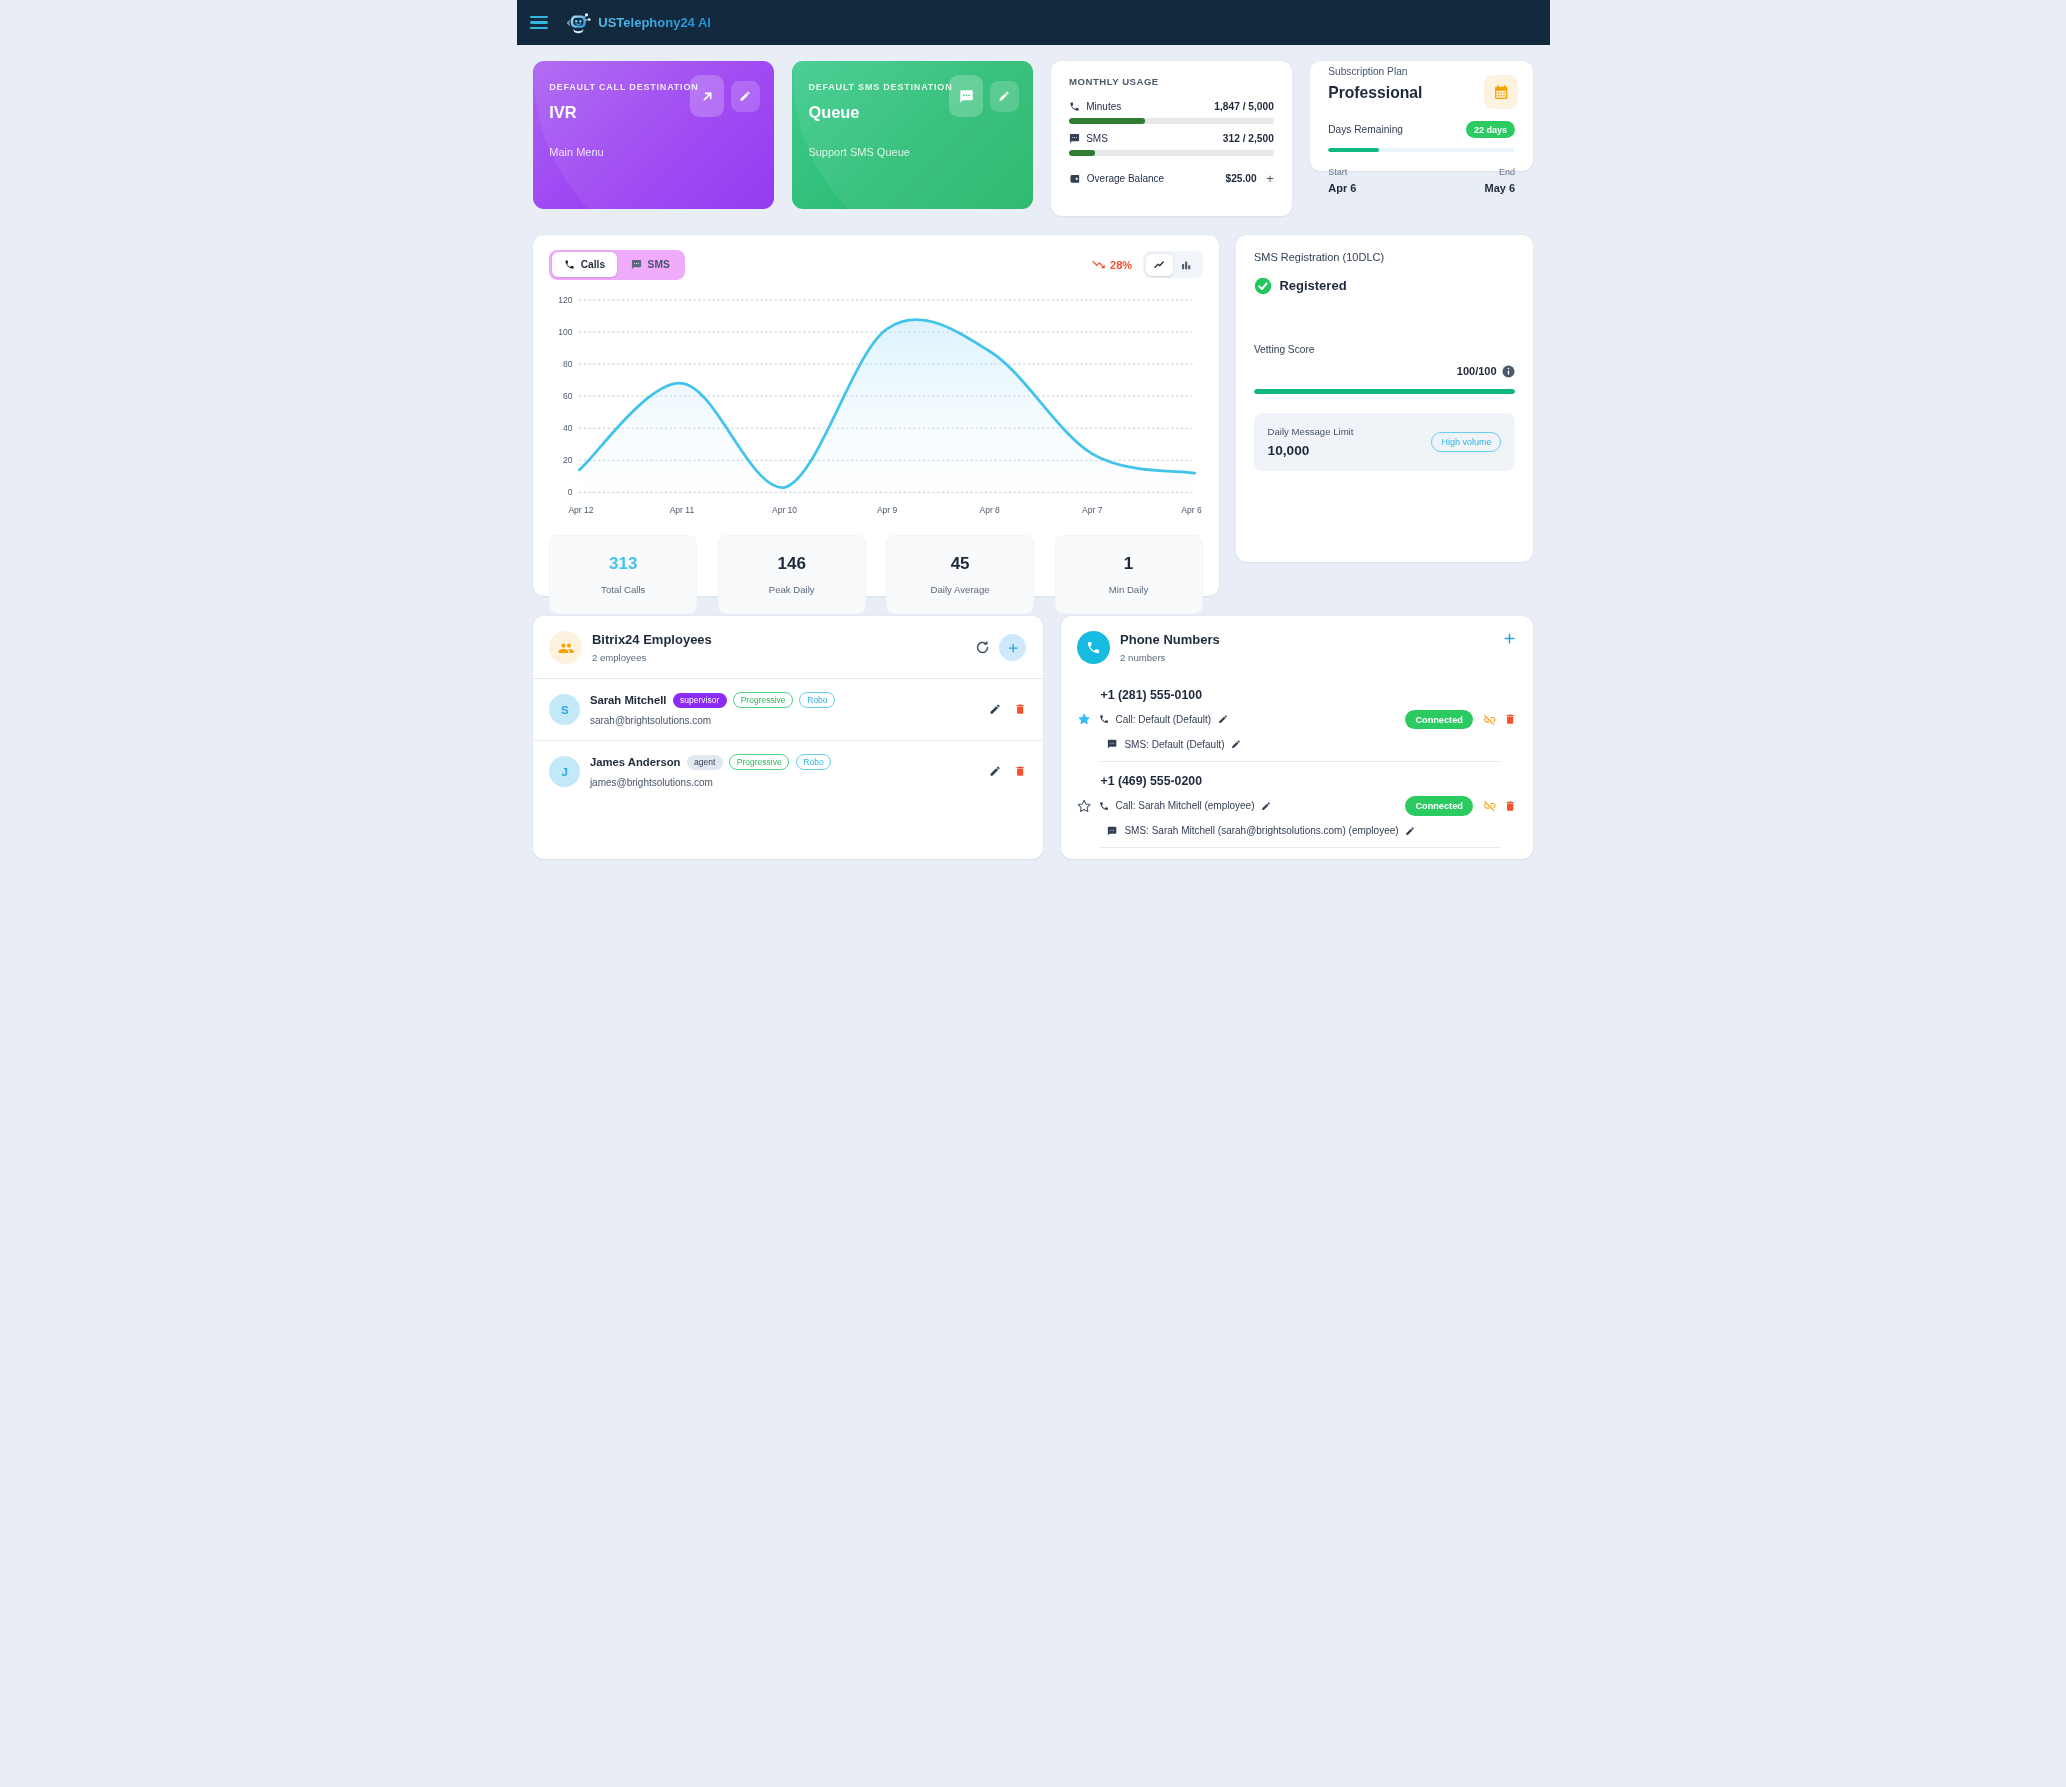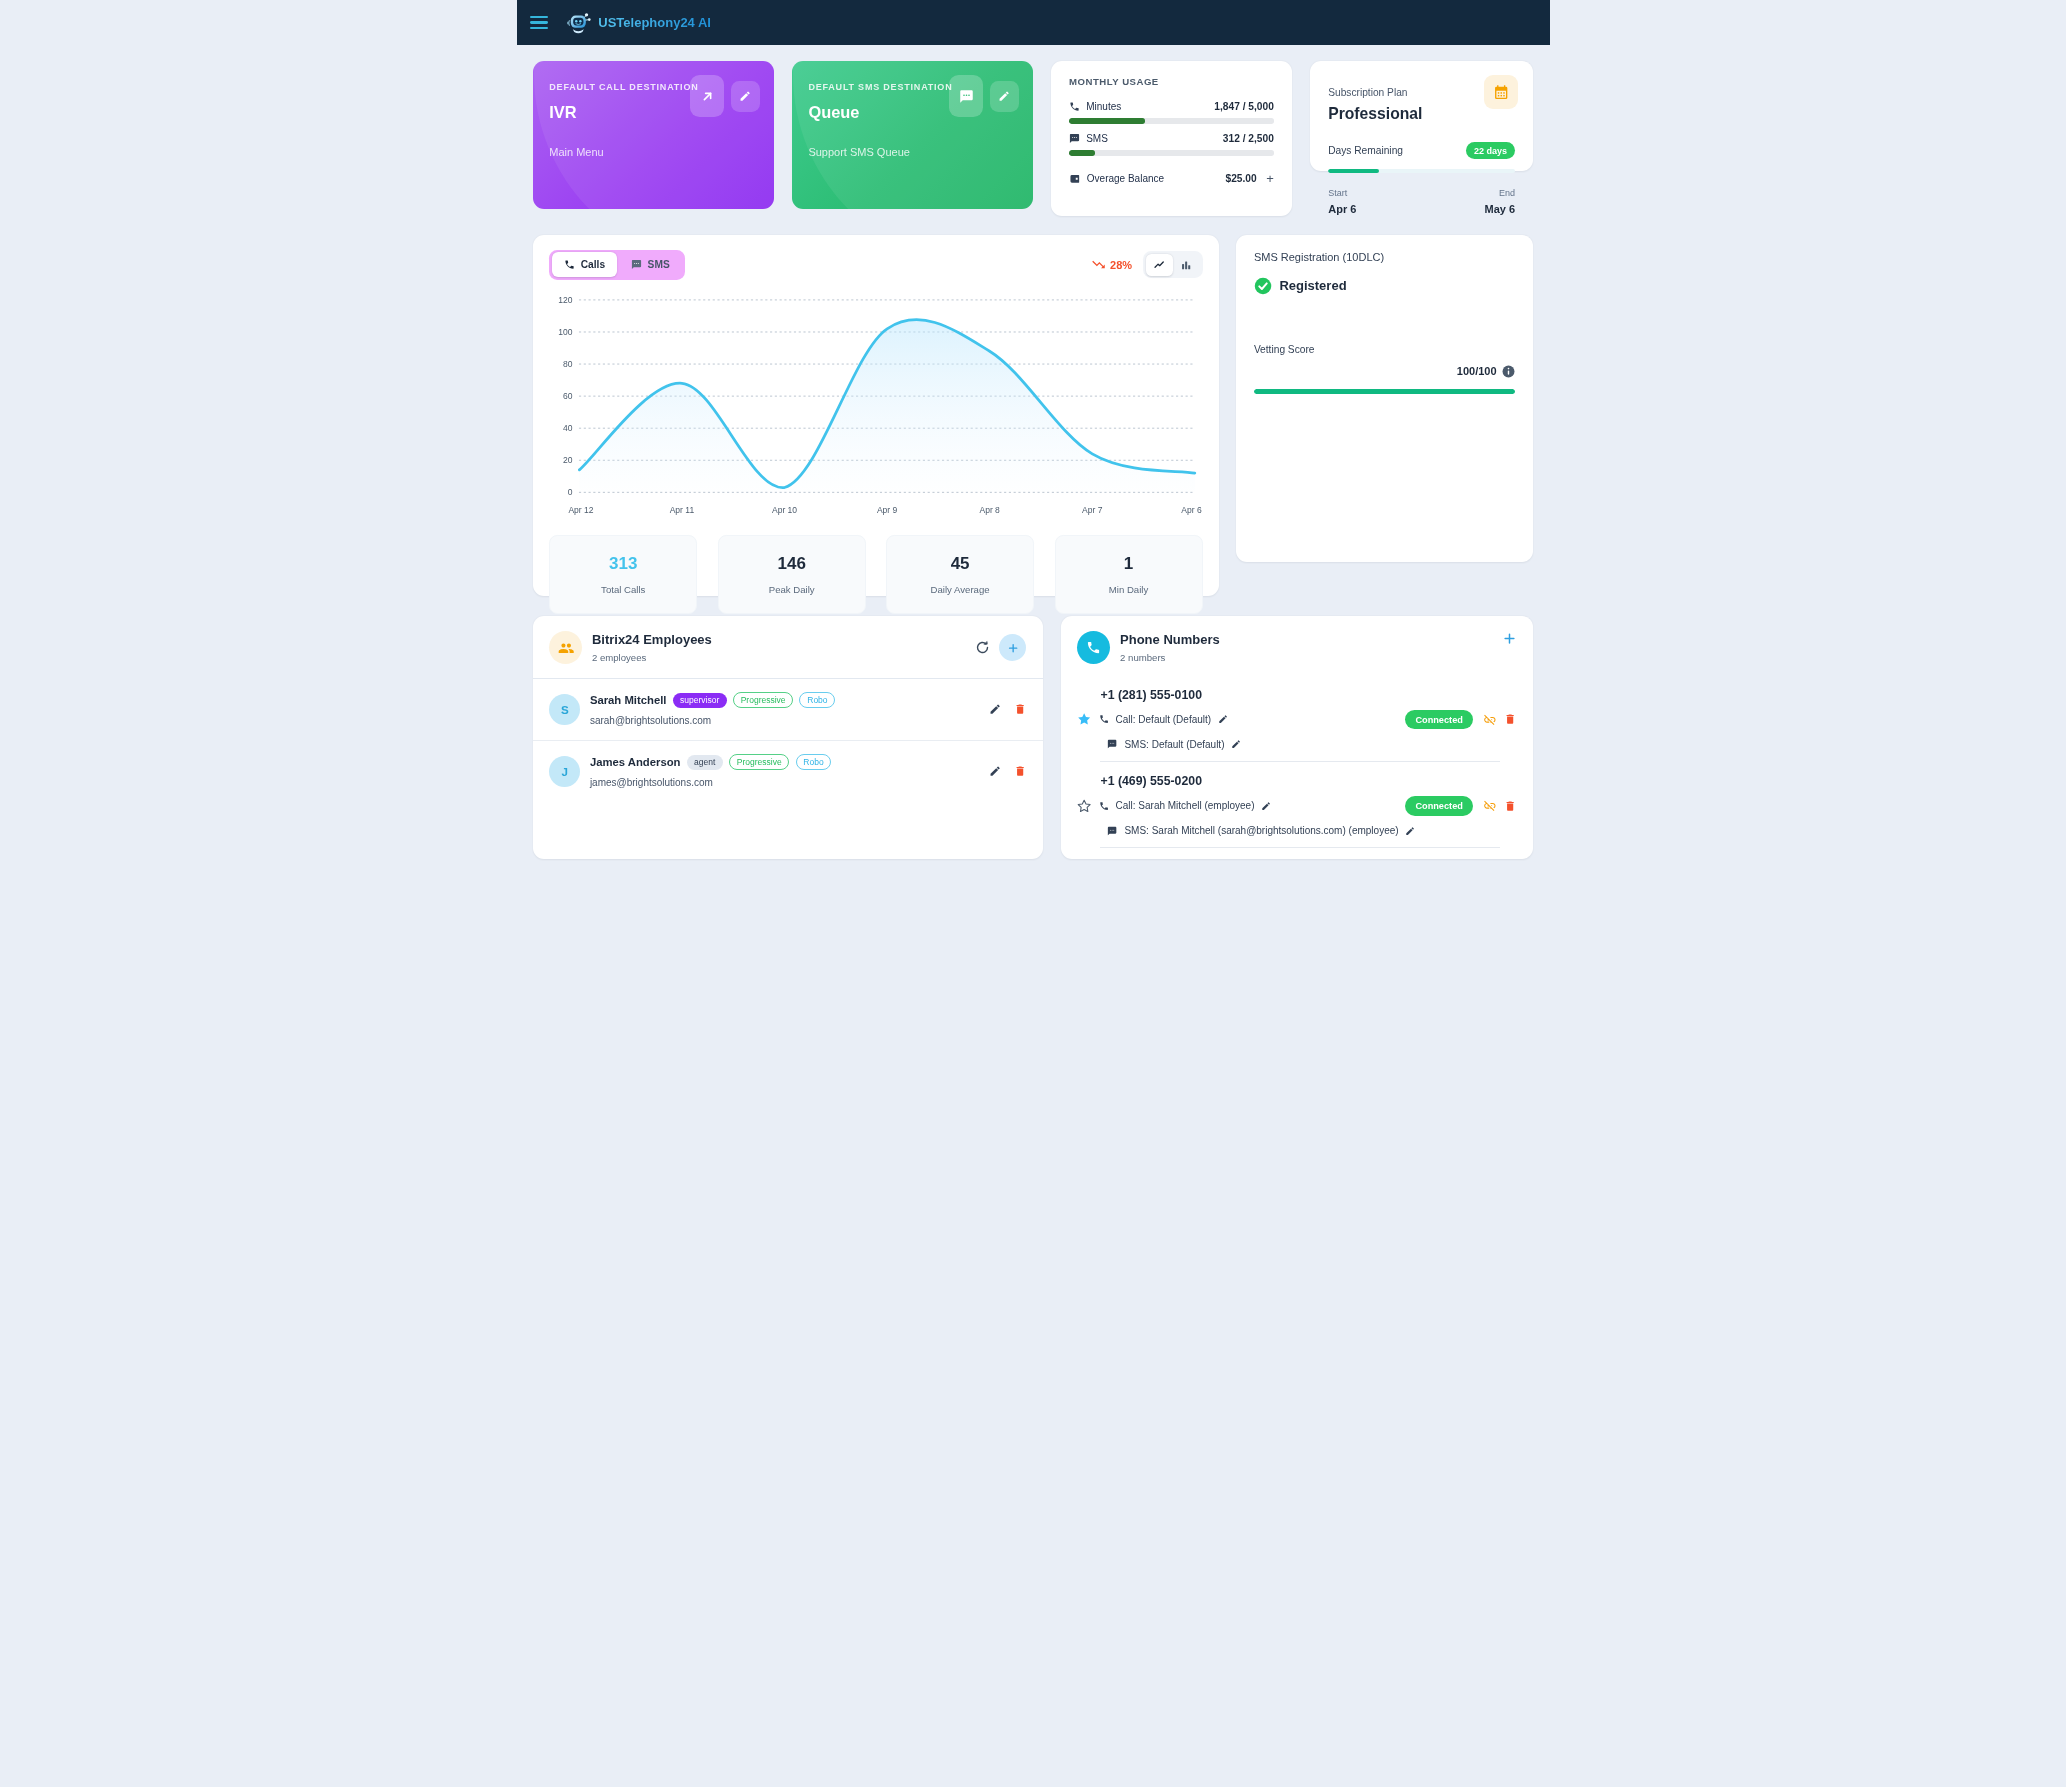--- a/index.html
+++ b/index.html
@@ -41,21 +41,21 @@
   .usage-card { padding:15px 18px; height:155px; }
   .usage-title { font-size:9.6px; font-weight:bold; letter-spacing:0.5px; color:#4b5a6b; margin-bottom:13.7px; }
   .usage-row { display:flex; align-items:center; justify-content:space-between; margin-top:9.6px; }
   .usage-left { display:flex; align-items:center; gap:6.1px; font-size:10px; color:#23314a; font-weight:500; }
   .usage-val { font-size:10.2px; font-weight:bold; color:#1e2a3b; }
   .bar { height:5.5px; border-radius:2.7px; background:#e6e8eb; margin-top:6.1px; overflow:hidden; }
   .bar .fill { height:100%; border-radius:2.7px; background:#2e7d32; }
   .overage-row { margin-top:16.4px; }
   .plus-mini { background:none; border:none; font-size:13px; color:#475569; cursor:pointer; margin-left:9.6px; line-height:1; }
 
-  .sub-card { padding:26px 18px; height:110px; position:relative; }
+  .sub-card { padding:5px 18px; height:110px; position:relative; }
   .sub-label { font-size:10.2px; color:#475569; }
   .sub-plan { font-size:15.7px; font-weight:bold; color:#1e2a3b; margin-top:6.8px; }
   .cal-chip { position:absolute; top:13.7px; right:15px; width:34px; height:34px; border-radius:9px; background:#fdf2dd;
     display:flex; align-items:center; justify-content:center; }
   .days-row { display:flex; align-items:center; justify-content:space-between; margin-top:19px; }
   .days-label { font-size:10.2px; color:#334155; }
   .pill-green { background:#2bcb62; color:#fff; font-size:9px; font-weight:bold; padding:3.4px 8.2px; border-radius:683px; }
   .sub-bar { height:4.8px; border-radius:2.7px; background:#e9f5f8; margin-top:9.6px; overflow:hidden; }
   .sub-bar .fill { height:100%; border-radius:2.7px; background:#10b981; }
   .dates-row { display:flex; justify-content:space-between; margin-top:15px; }
@@ -453,20 +453,27 @@
                   <circle cx="12" cy="12" r="11" fill="#4b5a6b"></circle>
                   <rect x="10.7" y="10" width="2.6" height="8" rx="1.3" fill="#fff"></rect>
                   <circle cx="12" cy="6.6" r="1.5" fill="#fff"></circle>
                 </svg>
             </span>
           </span>
         </div>
         <div class="vet-bar">
             <div class="fill" style="width: 100%;"></div>
           </div>
+        <div class="limit-box">
+          <div>
+            <div class="limit-label">Daily Message Limit</div>
+            <div class="limit-val">10,000</div>
+          </div>
+          <span class="pill-outline-blue">High volume</span>
+        </div>
       </div>
     </div>
 
     <div class="bottom-row">
 
       <div class="card">
         <div class="panel-head">
           <div class="icon-circle orange">
             <svg width="16.4" height="16.4" viewBox="0 0 24 24" fill="#f5a200">
                 <path d="M16 11c1.66 0 2.99-1.34 2.99-3S17.66 5 16 5s-3 1.34-3 3 1.34 3 3 3zm-8 0c1.66 0 2.99-1.34 2.99-3S9.66 5 8 5 5 6.34 5 8s1.34 3 3 3zm0 2c-2.33 0-7 1.17-7 3.5V19h14v-2.5c0-2.33-4.67-3.5-7-3.5zm8 0c-.29 0-.62.02-.97.05 1.16.84 1.97 1.97 1.97 3.45V19h6v-2.5c0-2.33-4.67-3.5-7-3.5z"></path>

